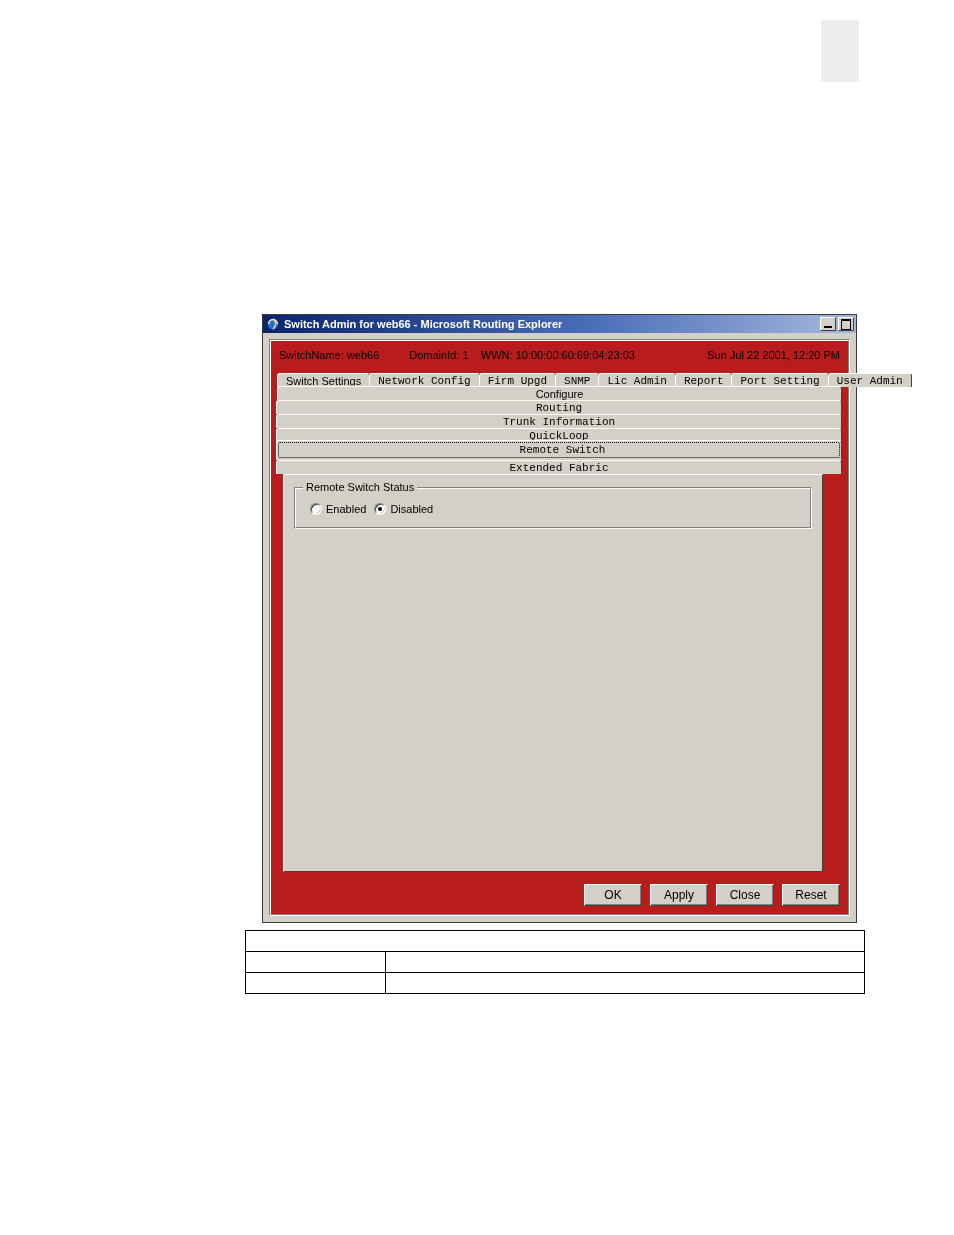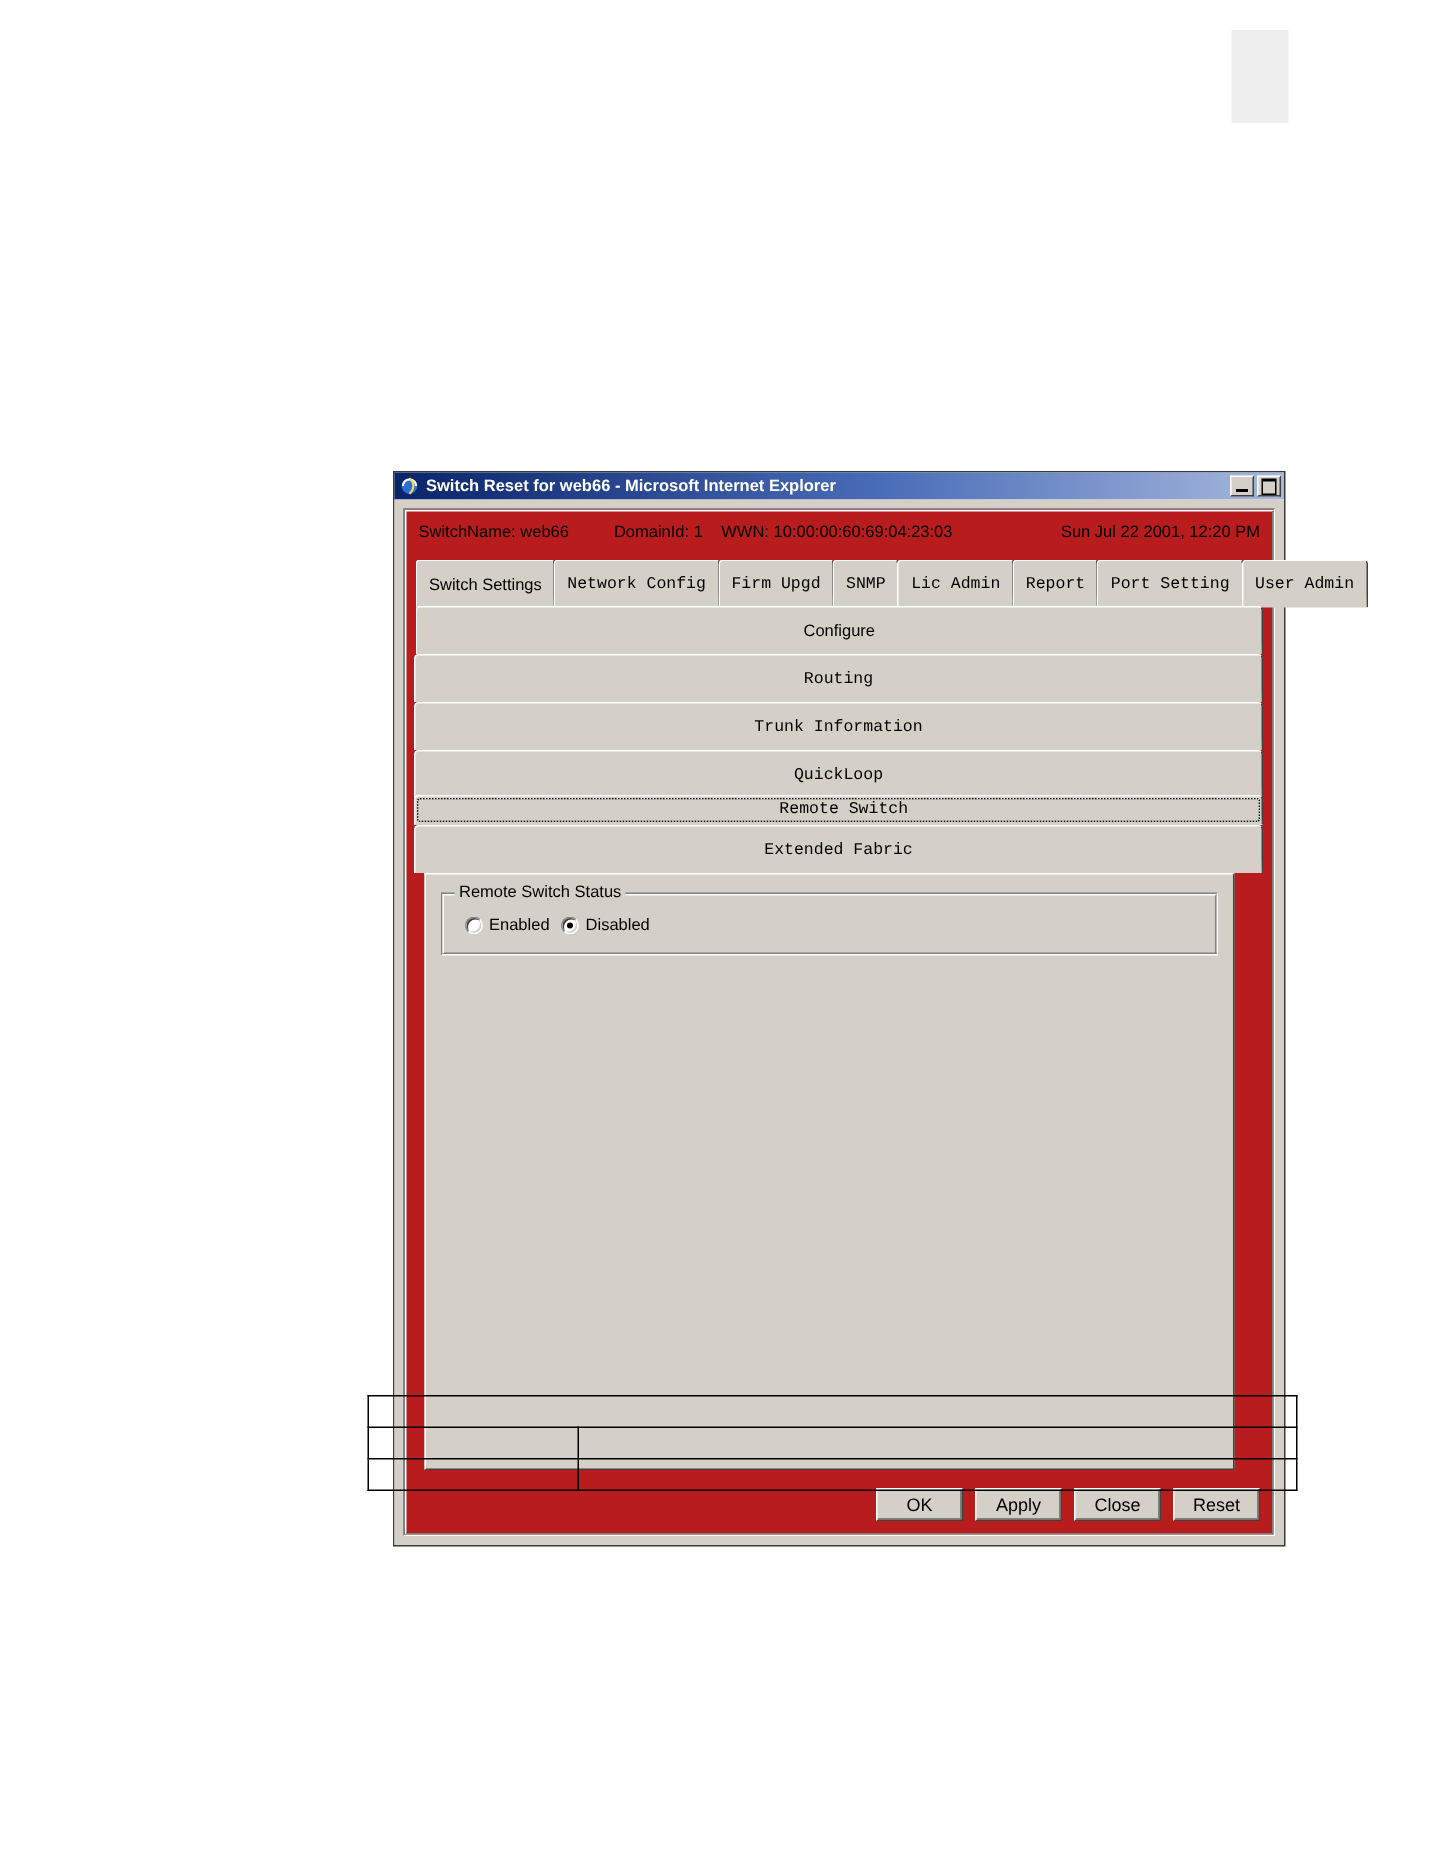--- a/index.html
+++ b/index.html
@@ -102,21 +102,21 @@
     margin-top: 2px;
   }
   .tabrow {
     display: flex;
     white-space: nowrap;
   }
   .tab {
     display: inline-flex;
     align-items: center;
     justify-content: center;
-    height: 32px;
+    height: 14px;
     padding: 0 8px;
     background: #d4d0c8;
     border: 1px solid #808080;
     border-bottom: none;
     border-left-color:#fff;
     border-top-color:#fff;
     border-right-color:#404040;
     border-top-left-radius: 3px;
     border-top-right-radius: 3px;
     font-size: 11px;
@@ -258,21 +258,21 @@
 
   <div class="shot">
     <div class="titlebar">
       <span class="ie-icon">
         <svg viewBox="0 0 16 16">
             <circle cx="8" cy="8" r="6" fill="#2a6fd6"></circle>
             <path d="M3 8 A5 5 0 0 1 13 8" stroke="#fff" stroke-width="1.6" fill="none"></path>
             <path d="M8 2 Q11 5 11 8 Q11 11 8 14" stroke="#ffd84a" stroke-width="1.6" fill="none"></path>
           </svg>
       </span>
-      <span class="titlebar-title">Switch Reset for web66 - Microsoft Internet Explorer</span>
+      <span class="titlebar-title">Switch Admin for web66 - Microsoft Routing Explorer</span>
       <span class="winbtns">
         <span class="winbtn min"></span>
         <span class="winbtn max"></span>
       </span>
     </div>
 
     <div class="client">
       <div class="panel">
           <div class="panel-inner">
 

